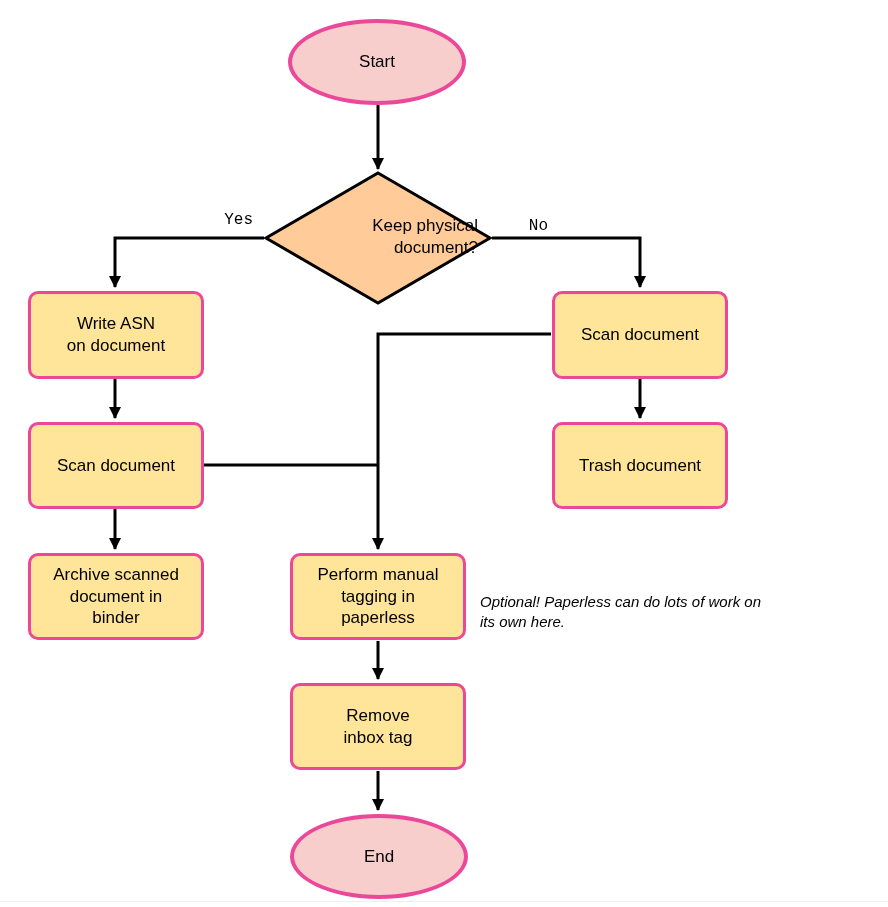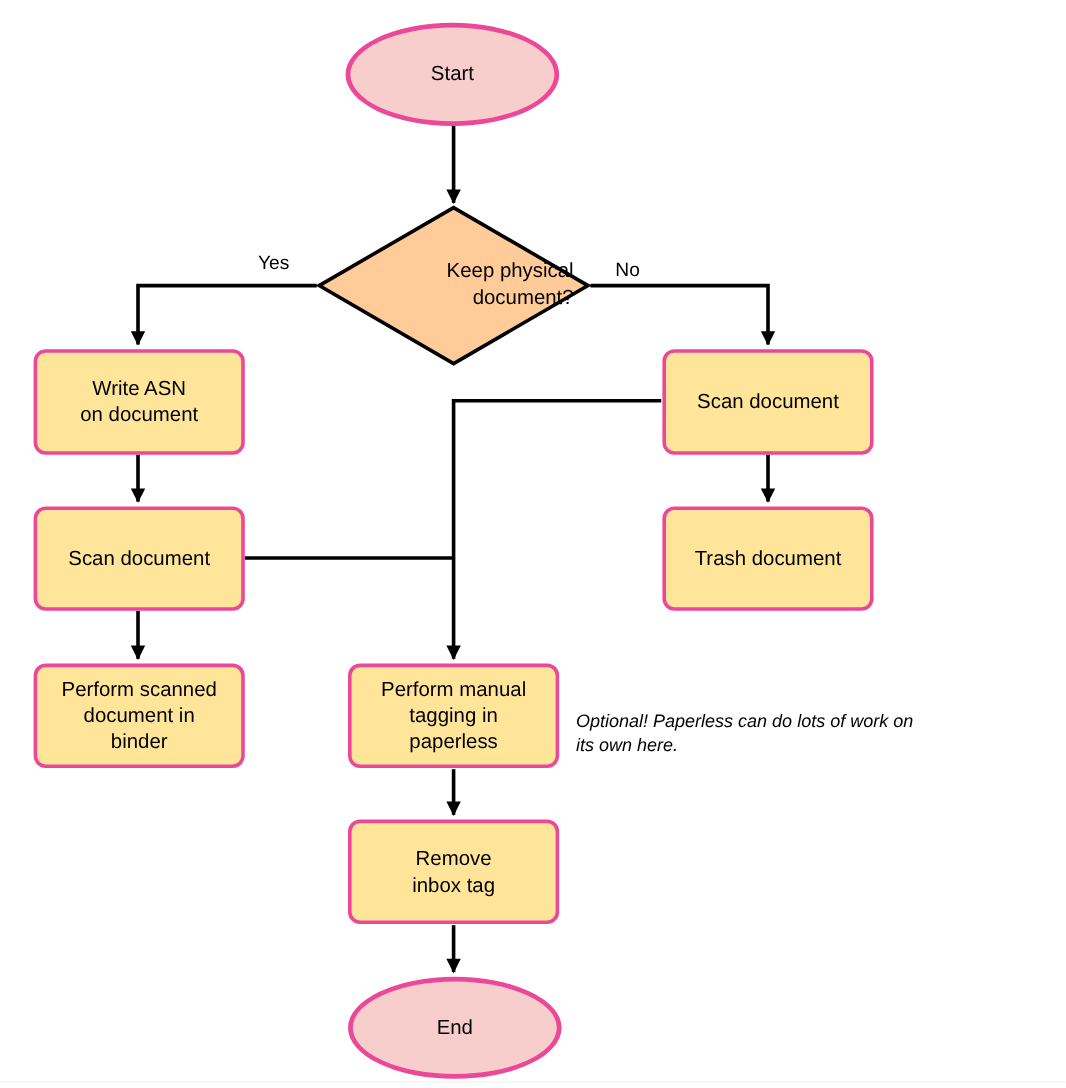--- a/index.html
+++ b/index.html
@@ -48,22 +48,23 @@
     left: 278px; top: 215px; width: 200px;
     text-align: right;
     font-size: 17px;
     line-height: 1.3;
     white-space: pre-line;
   }
 
   .edge-label {
     position: absolute;
     width: 50px;
-    text-align: center;
+    text-align: right;
     font-size: 16px;
+    font-family: Liberation Mono, monospace;
   }
   #lbl-yes { left: 203px; top: 211px; }
   #lbl-no  { left: 498px; top: 217px; }
 
   #note {
     position: absolute;
     left: 480px; top: 592px;
     width: 405px;
     font-size: 15px;
     font-style: italic;
@@ -115,21 +116,21 @@
 
   <div class="node terminal" id="n-start">Start</div>
   <div class="node terminal" id="n-end">End</div>
 
   <div id="n-decision-label">Keep physical
 document?</div>
 
   <div class="node process" id="n-write-asn">Write ASN
 on document</div>
   <div class="node process" id="n-scan-left">Scan document</div>
-  <div class="node process" id="n-archive">Perform scanned
+  <div class="node process" id="n-archive">Archive scanned
 document in
 binder</div>
   <div class="node process" id="n-scan-right">Scan document</div>
   <div class="node process" id="n-trash">Trash document</div>
   <div class="node process" id="n-remove">Remove
 inbox tag</div>
   <div class="node process" id="n-tagging">Perform manual
 tagging in
 paperless</div>
 

